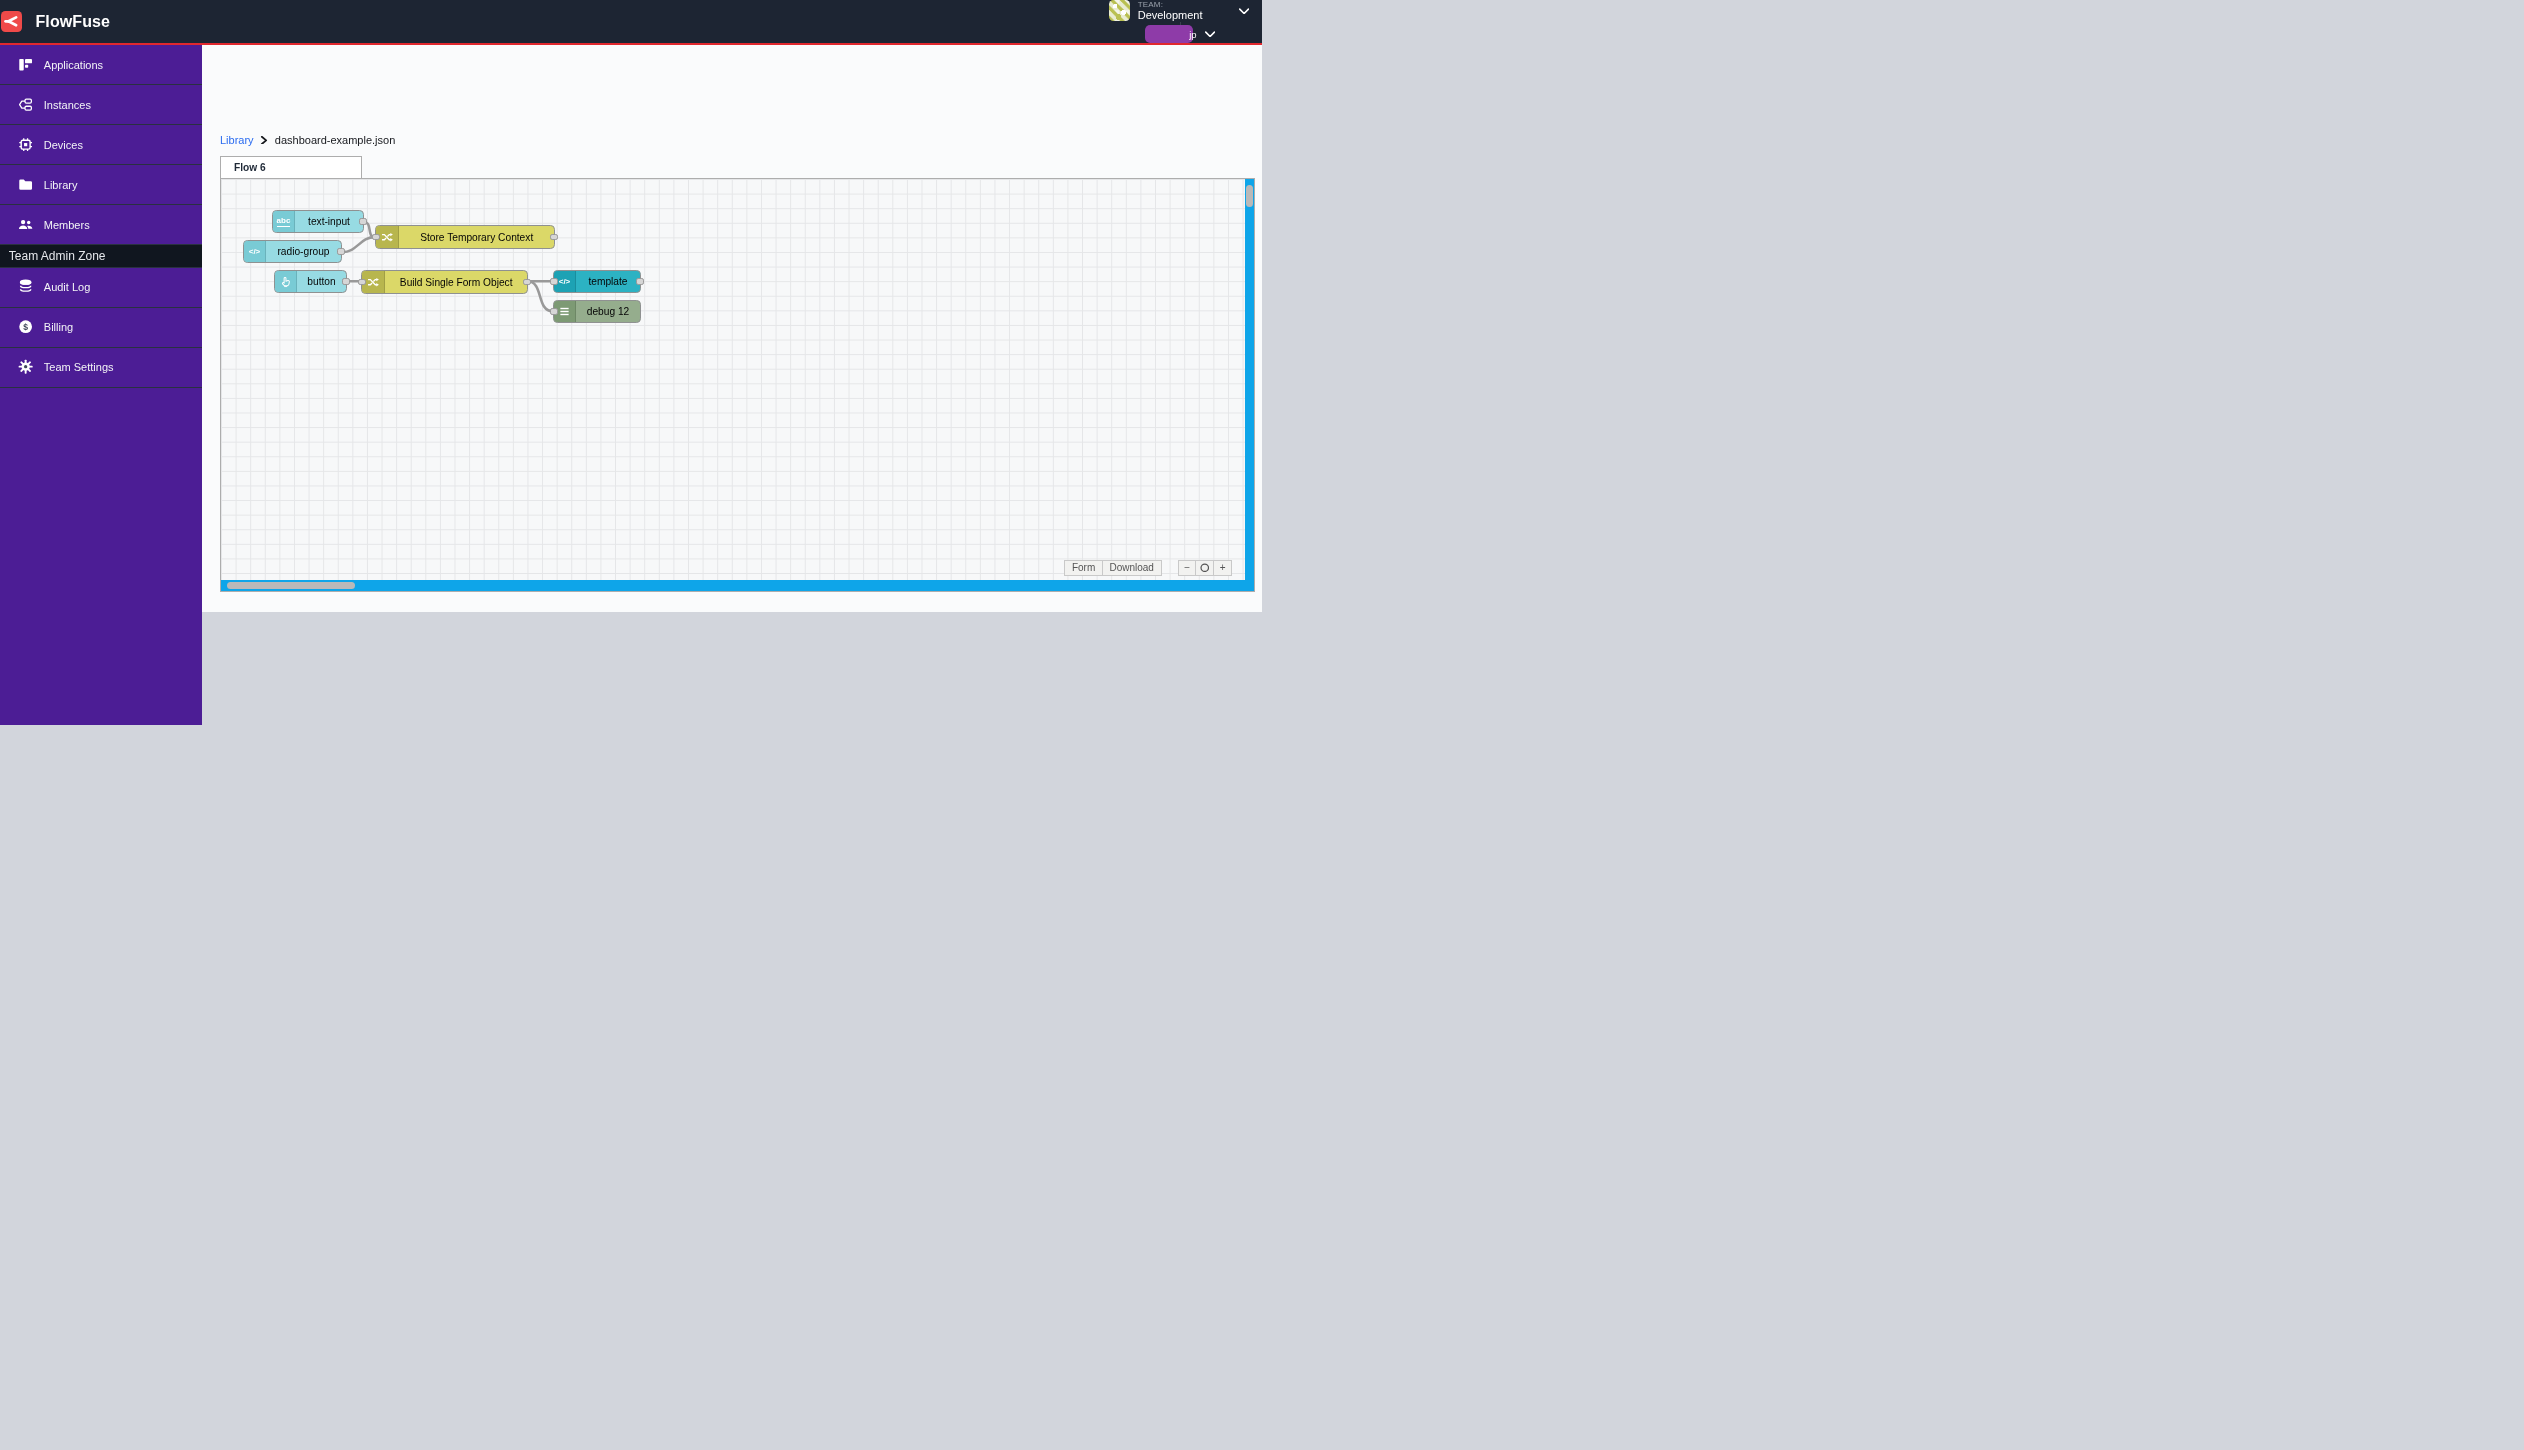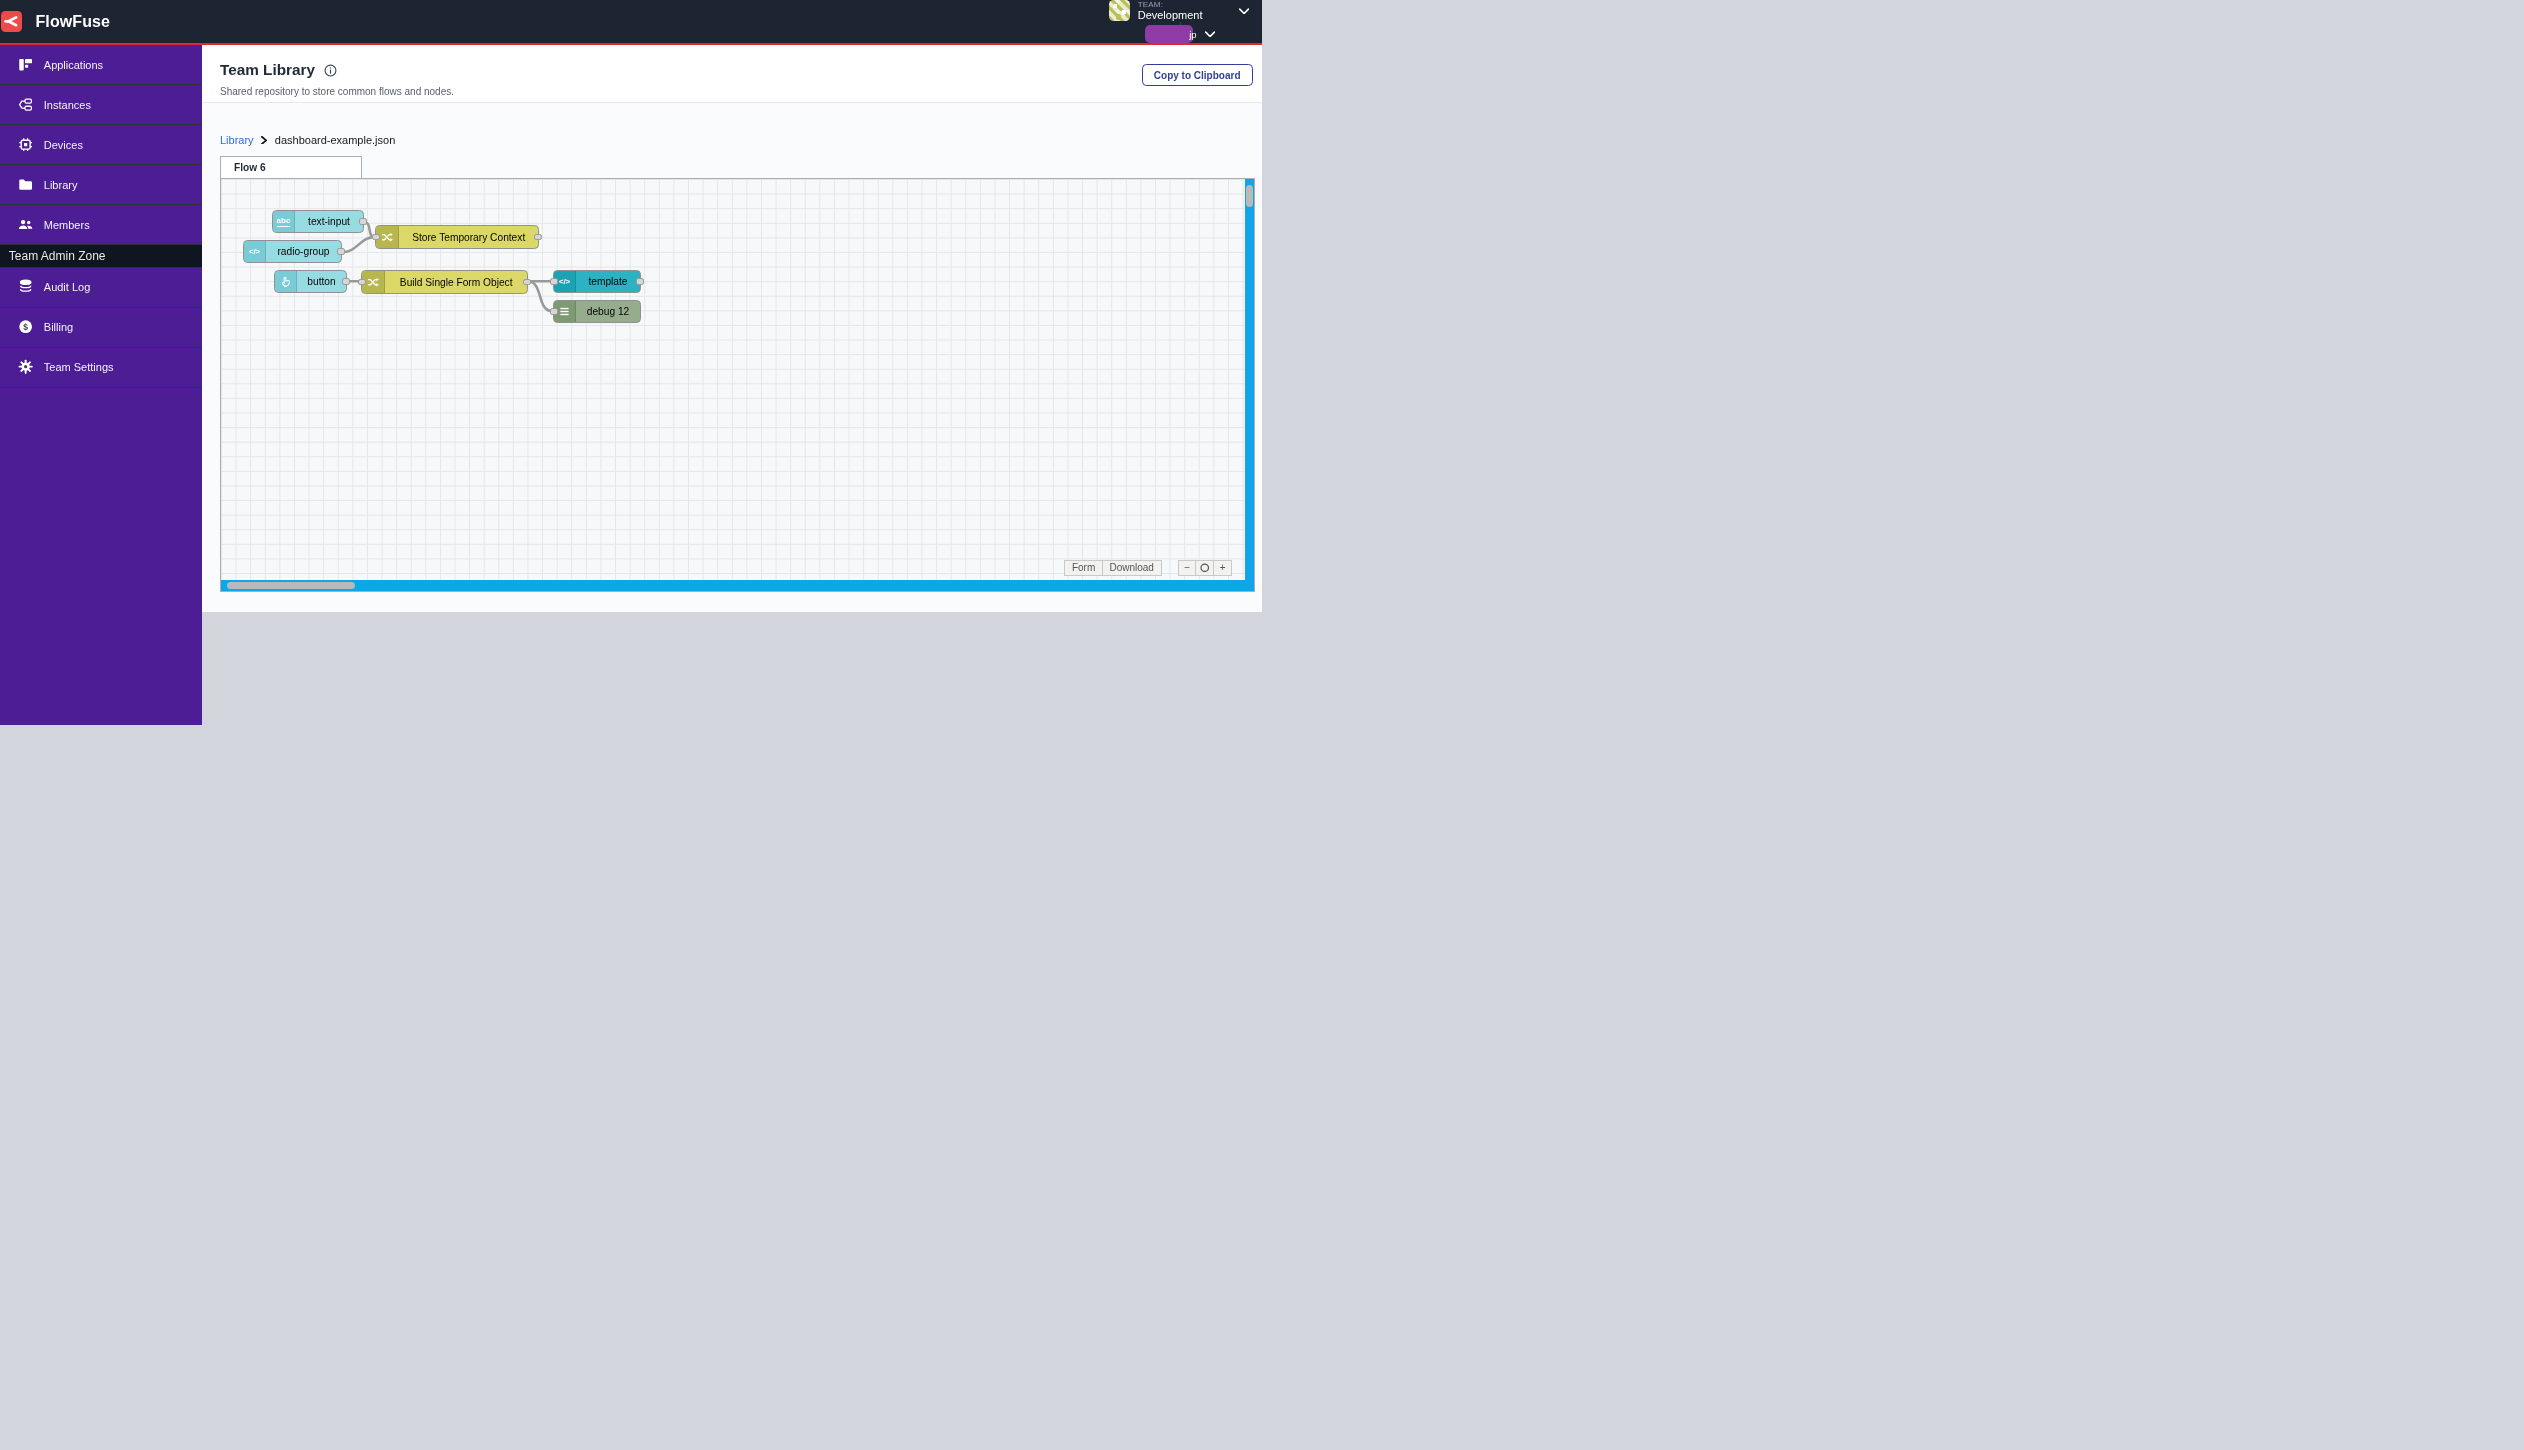--- a/index.html
+++ b/index.html
@@ -203,32 +203,20 @@
           <circle cx="12" cy="12" r="6.5"></circle>
         </g>
         <circle cx="12" cy="12" r="2.6" fill="#404859"></circle>
       </svg>
       <span>Team Settings</span>
     </div>
   </div>
 
   <div class="main">
 
-    <div class="title-block">
-      <div class="page-title-row">
-        <span class="page-title">Team Library</span>
-        <svg width="13" height="13" viewBox="0 0 24 24" fill="none" stroke="#374151" stroke-width="2">
-          <circle cx="12" cy="12" r="10"></circle>
-            <line x1="12" y1="11" x2="12" y2="17" stroke-linecap="round"></line>
-            <circle cx="12" cy="7.2" r="1.3" fill="#374151" stroke="none"></circle>
-        </svg>
-      </div>
-      <div class="page-subtitle">Shared repository to store common flows and nodes.</div>
-      <button class="copy-clip-btn">Copy to Clipboard</button>
-    </div>
 
     <div class="bottom-band"></div>
 
     <div class="breadcrumb">
       <span class="crumb-link">Library</span>
       <svg width="8" height="8.8" viewBox="0 0 11 12" fill="none" stroke="#16181d" stroke-width="2.4" stroke-linecap="round" stroke-linejoin="round">
           <polyline points="2.5,1 8.5,6 2.5,11"></polyline>
         </svg>
       <span class="crumb-current">dashboard-example.json</span>
     </div>
@@ -257,21 +245,21 @@
         </div>
 
         <div class="node n-widget" style="left:22px; top:61px; width:99px;">
           <div class="node-iconbox">
               <span class="icon-text">&lt;/&gt;</span>
             </div>
           <span class="node-label">radio-group</span>
           <div class="port port-out"></div>
         </div>
 
-        <div class="node n-change" style="left:154px; top:46px; width:164px;">
+        <div class="node n-change" style="left:154px; top:46px; width:180px;">
           <div class="node-iconbox">
             <svg width="12.4" height="12.4" viewBox="0 0 24 24" fill="none" stroke="#ffffff" stroke-width="2.6">
               <path d="M2 7h4.5l9.5 10H19"></path>
                 <path d="M2 17h4.5l3.4-3.6"></path>
                 <path d="M12.4 10.6 16 7h3"></path>
               <polygon points="18,3.8 23,7 18,10.2" fill="#ffffff" stroke="none"></polygon>
               <polygon points="18,13.8 23,17 18,20.2" fill="#ffffff" stroke="none"></polygon>
             </svg>
           </div>
           <span class="node-label">Store Temporary Context</span>

